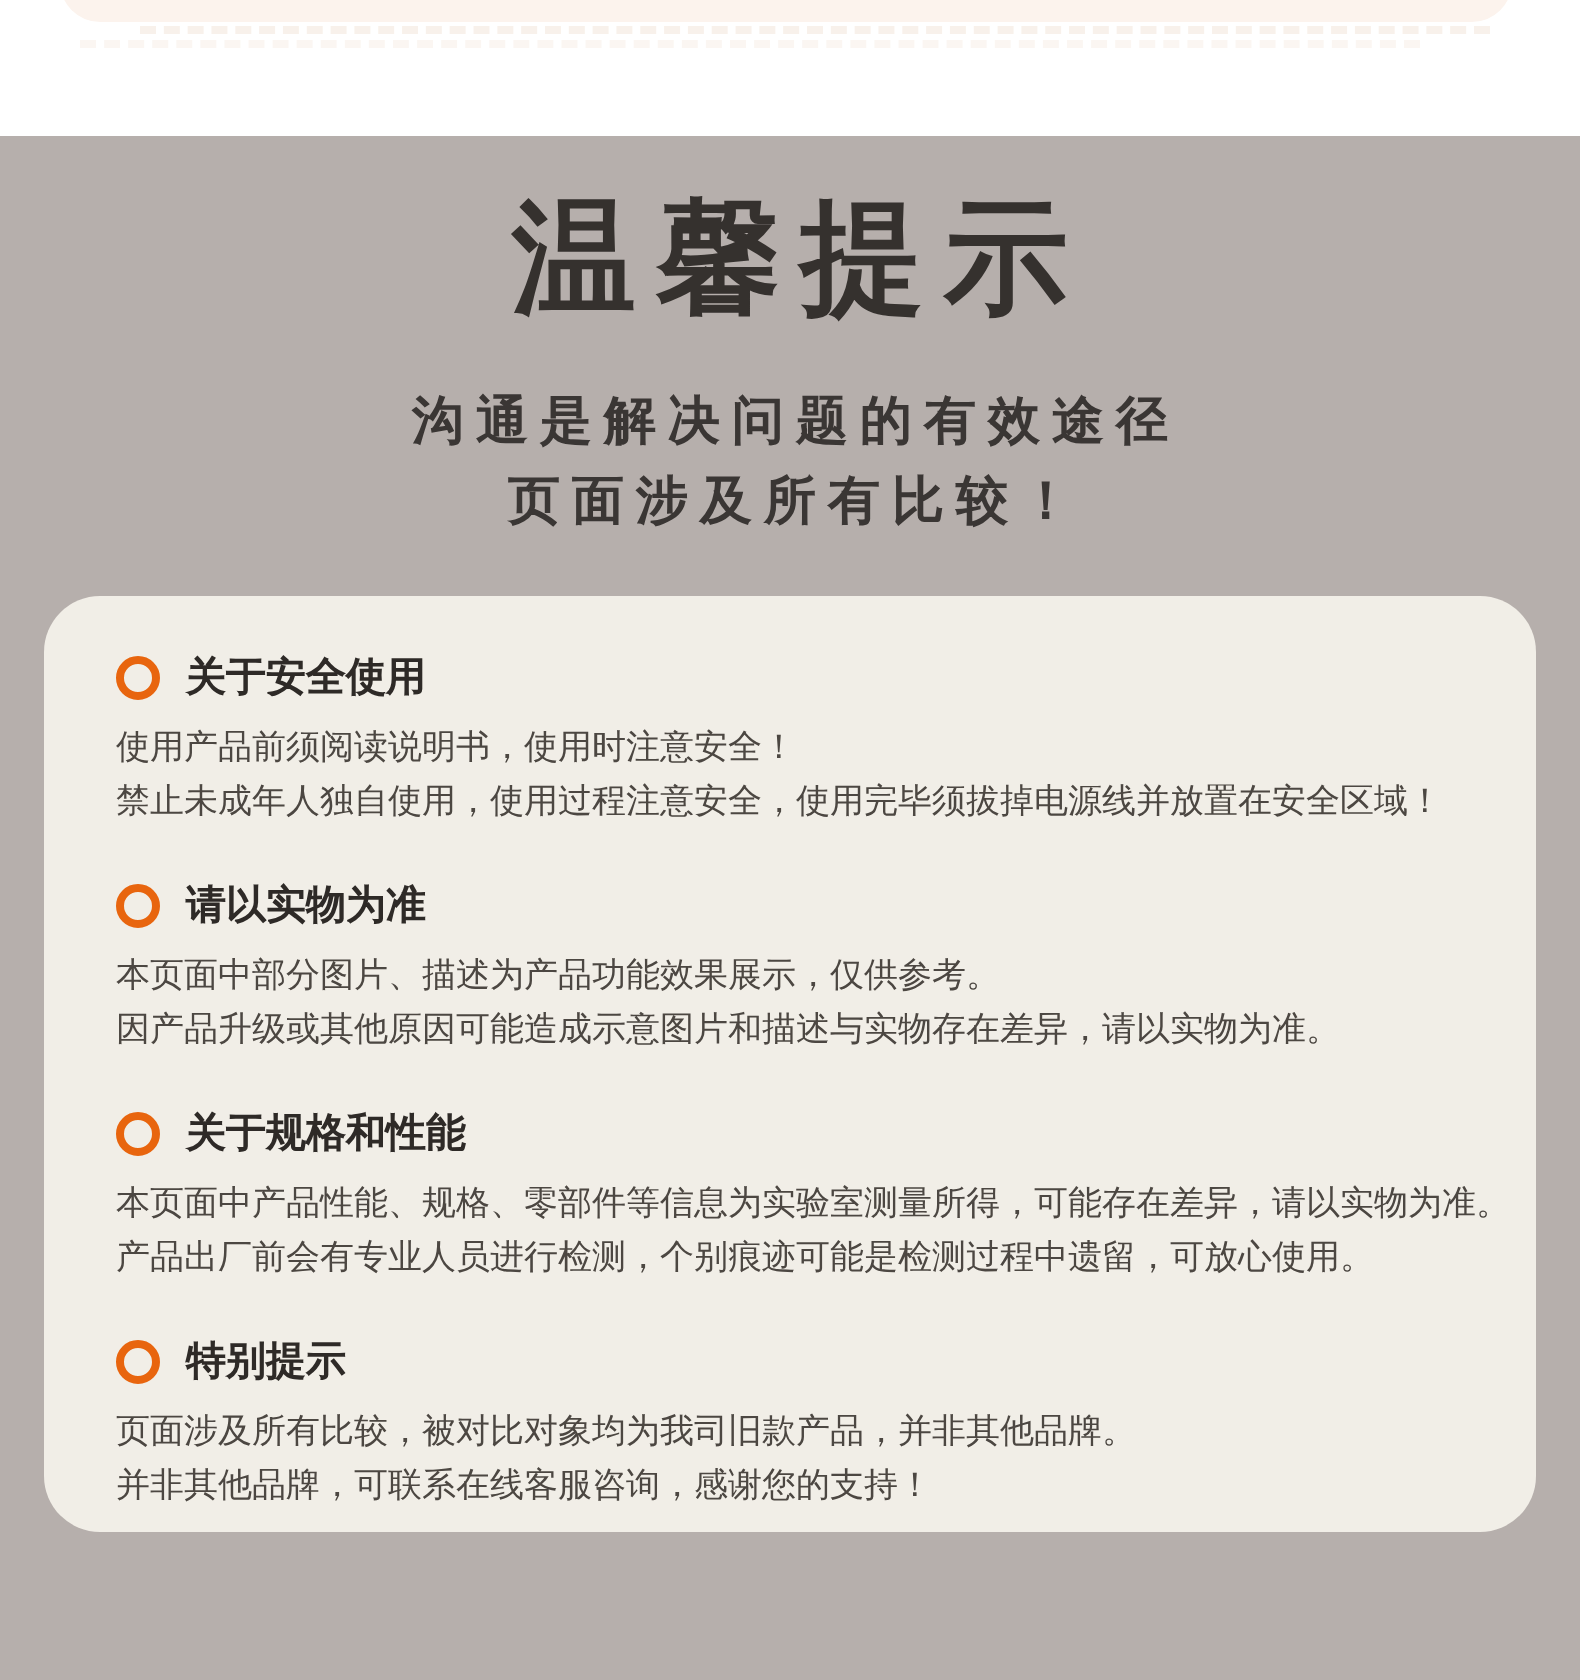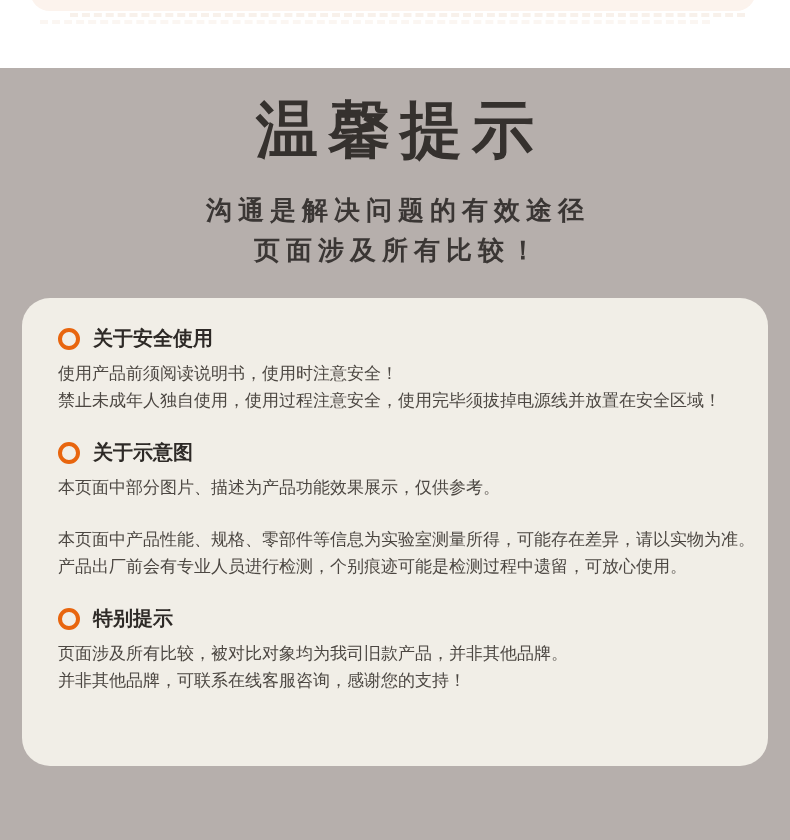--- a/index.html
+++ b/index.html
@@ -135,26 +135,31 @@
         <span class="bullet-ring"></span>
         <span class="section-heading">关于安全使用</span>
       </div>
       <div class="section-line">使用产品前须阅读说明书，使用时注意安全！</div>
       <div class="section-line">禁止未成年人独自使用，使用过程注意安全，使用完毕须拔掉电源线并放置在安全区域！</div>
     </div>
 
     <div class="section">
       <div class="section-head">
         <span class="bullet-ring"></span>
-        <span class="section-heading">关于示意图</span>
+        <span class="section-heading">请以实物为准</span>
       </div>
       <div class="section-line">本页面中部分图片、描述为产品功能效果展示，仅供参考。</div>
+      <div class="section-line">因产品升级或其他原因可能造成示意图片和描述与实物存在差异，请以实物为准。</div>
     </div>
 
     <div class="section">
+      <div class="section-head">
+        <span class="bullet-ring"></span>
+        <span class="section-heading">关于规格和性能</span>
+      </div>
       <div class="section-line">本页面中产品性能、规格、零部件等信息为实验室测量所得，可能存在差异，请以实物为准。</div>
       <div class="section-line">产品出厂前会有专业人员进行检测，个别痕迹可能是检测过程中遗留，可放心使用。</div>
     </div>
 
     <div class="section">
       <div class="section-head">
         <span class="bullet-ring"></span>
         <span class="section-heading">特别提示</span>
       </div>
       <div class="section-line">页面涉及所有比较，被对比对象均为我司旧款产品，并非其他品牌。</div>

